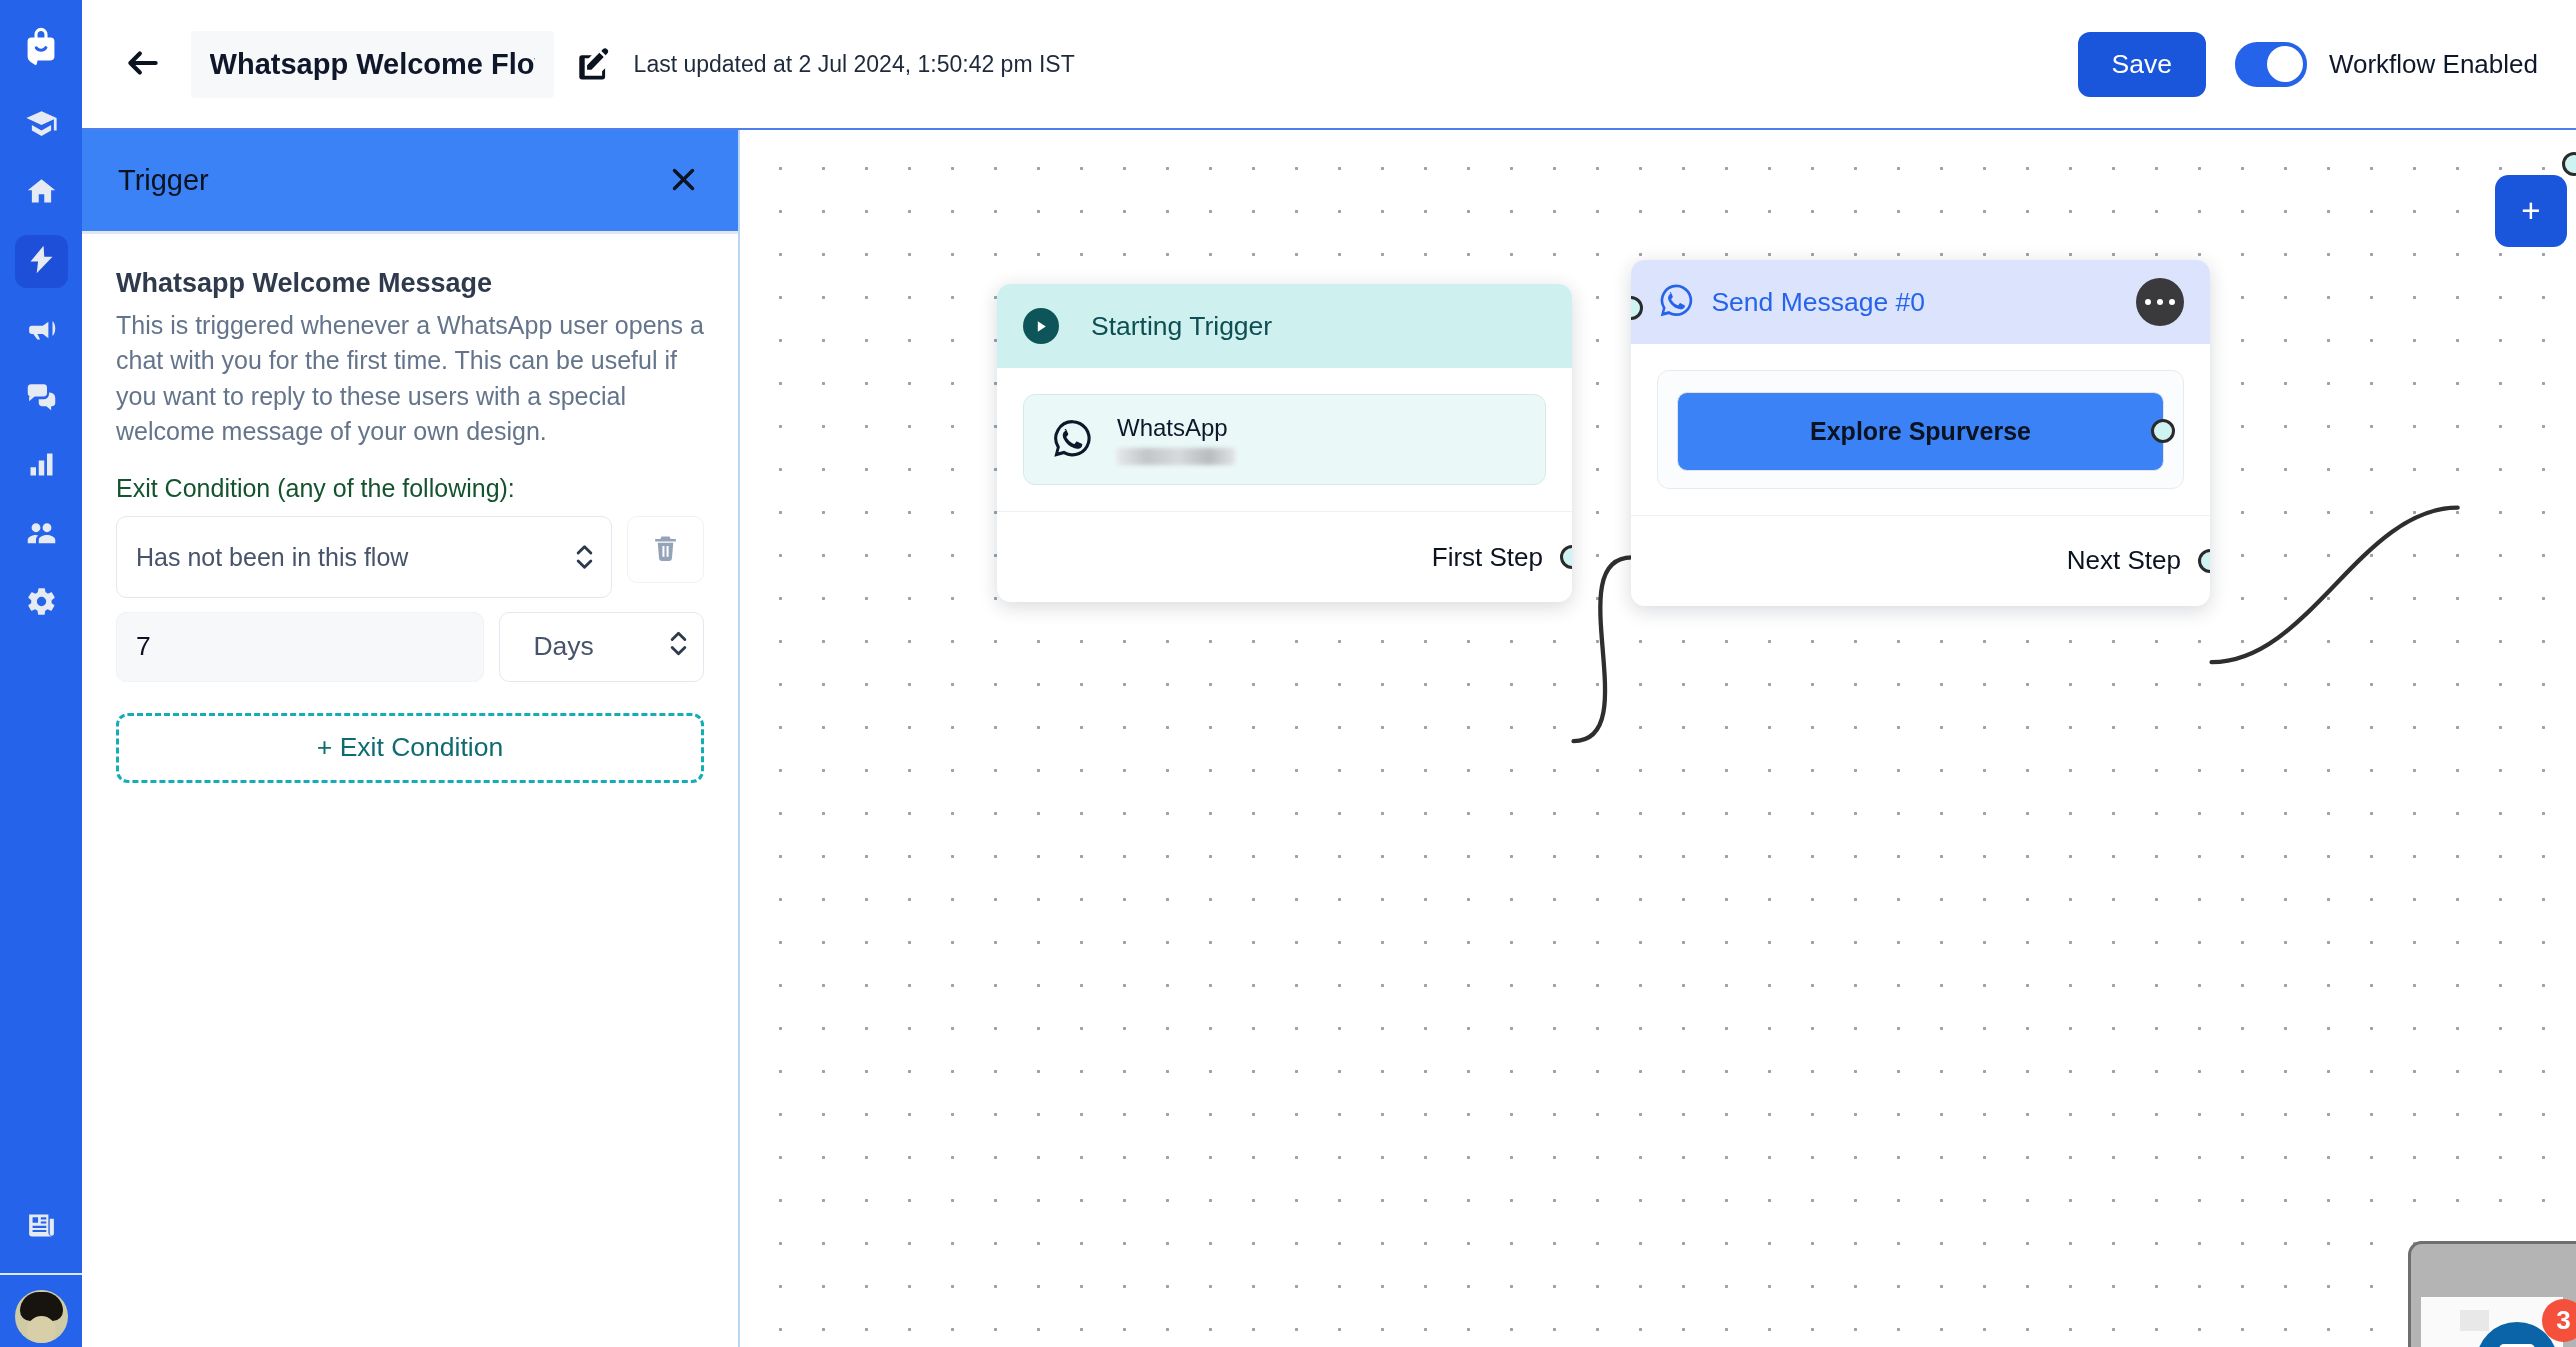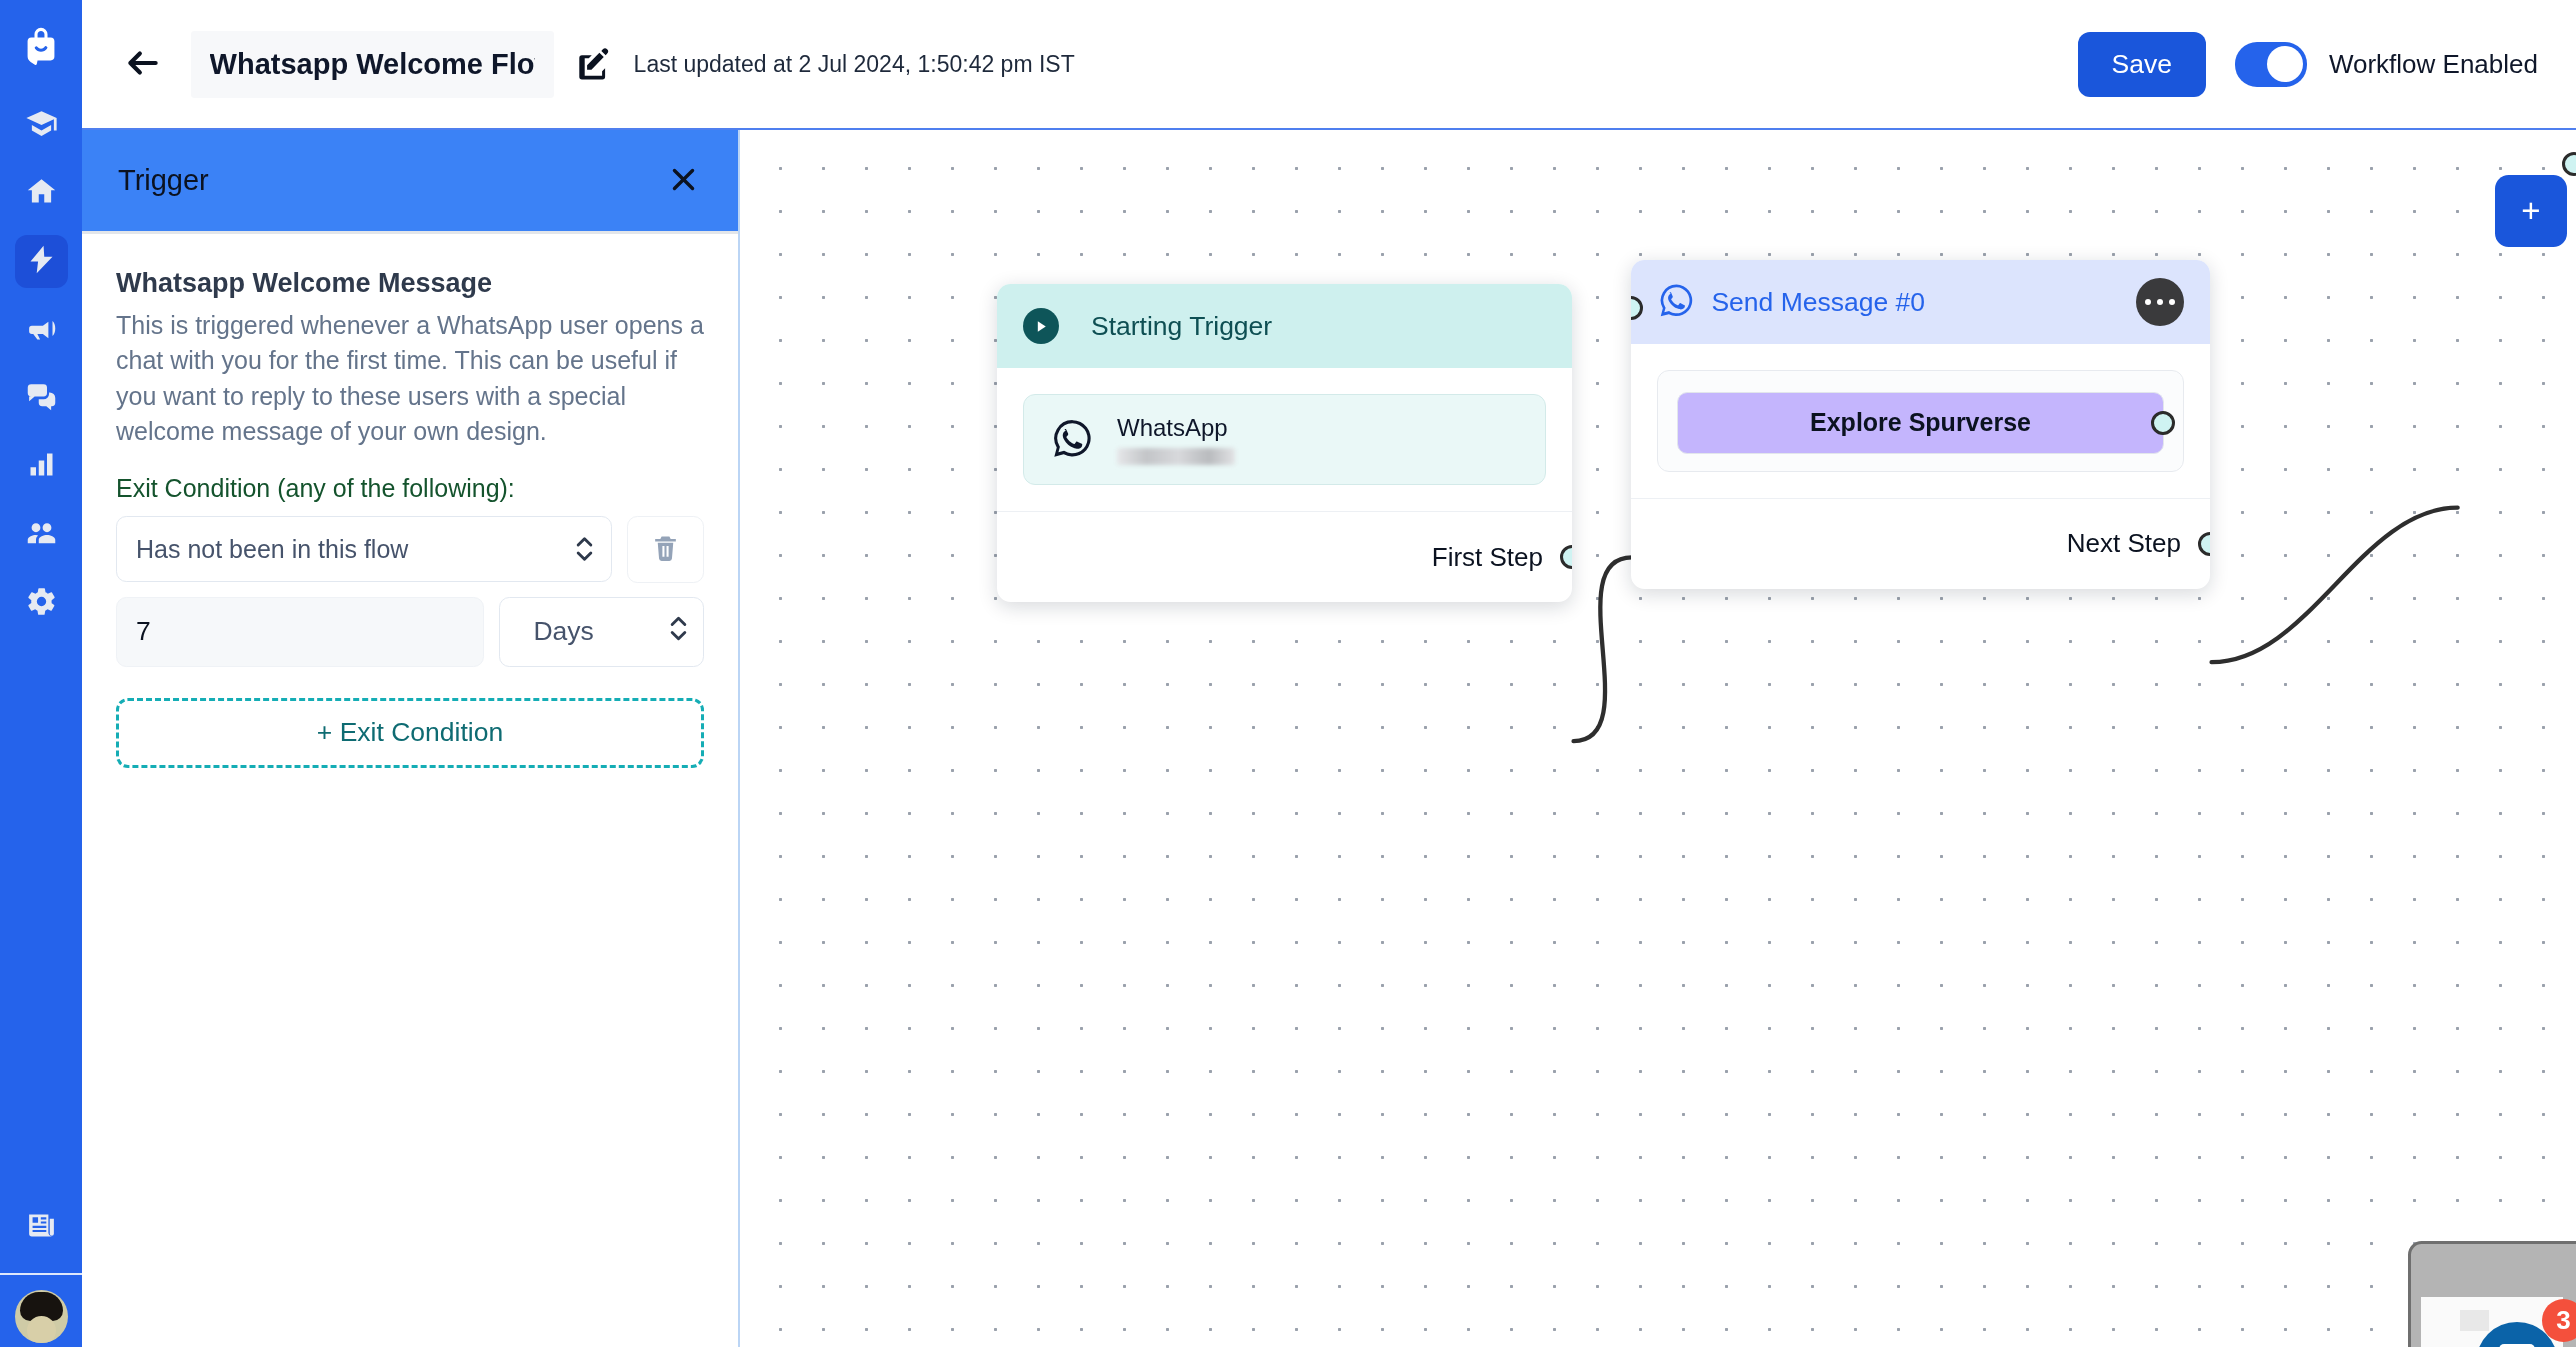--- a/index.html
+++ b/index.html
@@ -104,21 +104,21 @@
   .close-x { width: 38px; height: 38px; cursor: pointer; display:flex; align-items:center; justify-content:center; }
   .close-x svg { width: 31px; height: 31px; stroke: #0B1220; }
 
   .panel-body { padding: 34px 34px 0 34px; }
   .panel-title { font-size: 27px; font-weight: bold; color: #2F3A4C; margin-bottom: 8.6px; }
   .panel-desc { font-size: 25px; line-height: 1.42; color: #64748B; margin-bottom: 24px; }
   .exit-label { font-size: 25px; color: #14532d; margin-bottom: 13.7px; }
 
   .cond-row { display: flex; gap: 15.4px; align-items: flex-start; margin-bottom: 13.7px; }
   .select-box {
-    position: relative; flex: 1 1 auto; height: 66px;
+    position: relative; flex: 1 1 auto; height: 82px;
     border: 1.7px solid #E2E8F0; border-radius: 10.3px; background: #ffffff;
     display: flex; align-items: center; padding: 0 51px 0 19px;
     font-size: 25px; color: #46536B; cursor: pointer;
   }
   .select-box .caret { position: absolute; right: 17px; top: 50%; transform: translateY(-50%);
     width: 19px; height: 33px; }
   .select-box .caret svg { width: 19px; height: 33px; stroke: #2F3A4C; }
   .trash-btn {
     width: 77px; height: 67px; border: 1.7px solid #EEF1F5; border-radius: 10.3px;
     background: #ffffff; display: flex; align-items: center; justify-content: center; cursor: pointer;
@@ -200,23 +200,23 @@
     width: 48px; height: 48px; border-radius: 50%; background: #3A3A3C;
     display: flex; align-items: center; justify-content: center; gap: 5.1px; cursor: pointer;
   }
   .kebab i { width: 6.9px; height: 6.9px; border-radius: 50%; background: #ffffff; display:block; }
   .msg-card {
     border: 1.7px solid #E7EAEF; border-radius: 12px; padding: 20.6px 19px 17px 19px;
     background: #FBFCFD;
   }
   .msg-text { font-size: 26.5px; line-height: 1.36; color: #0B1220; margin-bottom: 19px; }
   .reply-btn {
-    position: relative; border: 1.7px solid #E2E6EC; border-radius: 10.3px; height: 62px;
+    position: relative; border: 1.7px solid #E2E6EC; border-radius: 10.3px; height: 79px;
     display: flex; align-items: center; justify-content: center;
-    font-size: 25px; font-weight: bold; color: #0B1220; background: #c4b5fd; cursor: pointer;
+    font-size: 25px; font-weight: bold; color: #0B1220; background: #3b82f6; cursor: pointer;
   }
 
   
   .handle {
     position: absolute; width: 24px; height: 24px; border-radius: 50%;
     background: #CFF3F2; border: 3.4px solid #2B2B2B; cursor: pointer; z-index: 6;
   }
 
   
   .add-fab {

